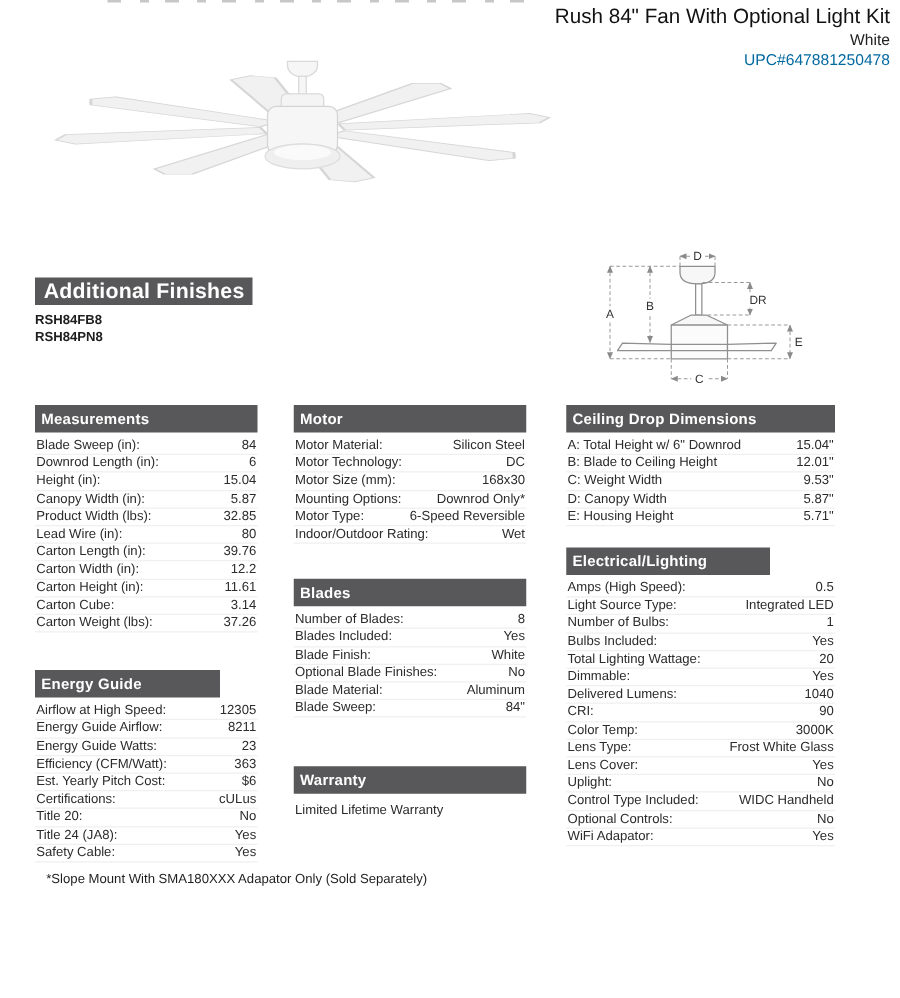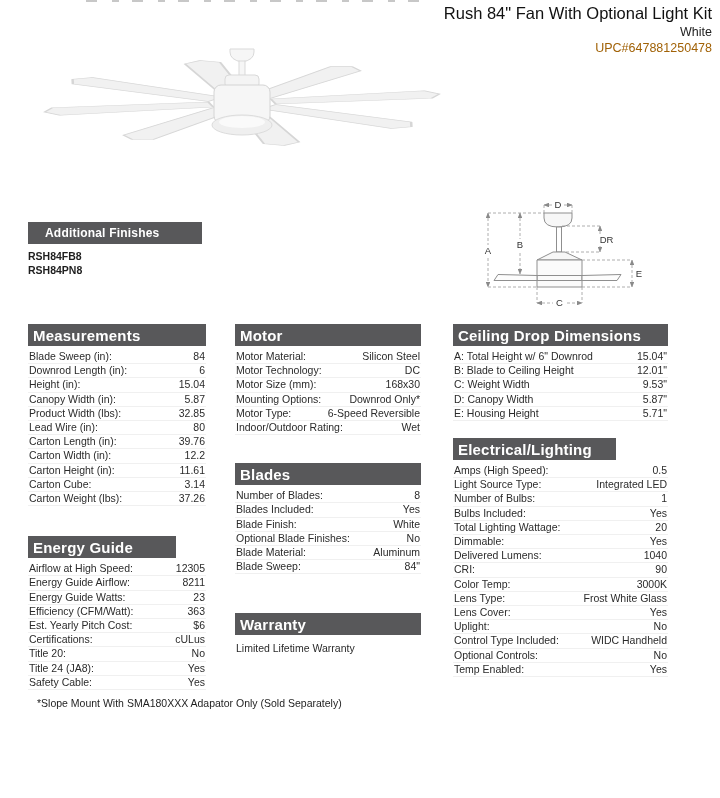--- a/index.html
+++ b/index.html
@@ -10,32 +10,32 @@
   }
   
   .clipped-logo{
     position:absolute;left:86px;top:0;width:336px;height:2px;opacity:.55;
     background:repeating-linear-gradient(90deg,#9a9a9a 0 11px,transparent 11px 26px,#9a9a9a 26px 33px,transparent 33px 46px);
   }
   
   .title-block{position:absolute;top:3px;right:8px;text-align:right}
   .title{font-size:16.5px;line-height:21px;color:#111}
   .finish{font-size:12.5px;line-height:16px;color:#222}
-  .upc{font-size:12.5px;line-height:16px;color:#a16207}
+  .upc{font-size:12.5px;line-height:16px;color:#0369a1}
 
   svg{position:absolute;overflow:visible}
 
   
   .bar{
-    background:var(--bar,#58585a);color:#fff;font-weight:bold;font-size:15px;
+    background:var(--bar,#58585a);color:#fff;font-weight:bold;font-size:12px;
     line-height:17px;padding:2.5px 5px;box-sizing:border-box;letter-spacing:.2px;
     white-space:nowrap;
   }
   .af-block{position:absolute;left:28px;top:222px;width:178px}
-  .af-block .bar{width:174px;font-size:12px;line-height:16px;padding:3px 17px}
+  .af-block .bar{width:174px;font-size:17px;line-height:16px;padding:3px 7px}
   .af-items{margin-top:5px}
   .finish-code{font-size:10.5px;font-weight:bold;line-height:14px;color:#1e1e1e}
 
   .col{position:absolute;top:324px}
   #col1{left:28px;width:178px}
   #col2{left:235px;width:186px}
   #col3{left:453px;width:215px}
 
   .rows{margin-top:4px}
   .spec-row{
@@ -403,20 +403,20 @@
         </div>
         <div class="spec-row">
           <span class="lbl">Control Type Included:</span>
           <span class="val">WIDC Handheld</span>
         </div>
         <div class="spec-row">
           <span class="lbl">Optional Controls:</span>
           <span class="val">No</span>
         </div>
         <div class="spec-row">
-          <span class="lbl">Temp Enabled:</span>
+          <span class="lbl">WiFi Adapator:</span>
           <span class="val">Yes</span>
         </div>
       </div>
   </section>
 </div>
 
 <div class="footnote">*Slope Mount With SMA180XXX Adapator Only (Sold Separately)</div>
 
 </body></html>

